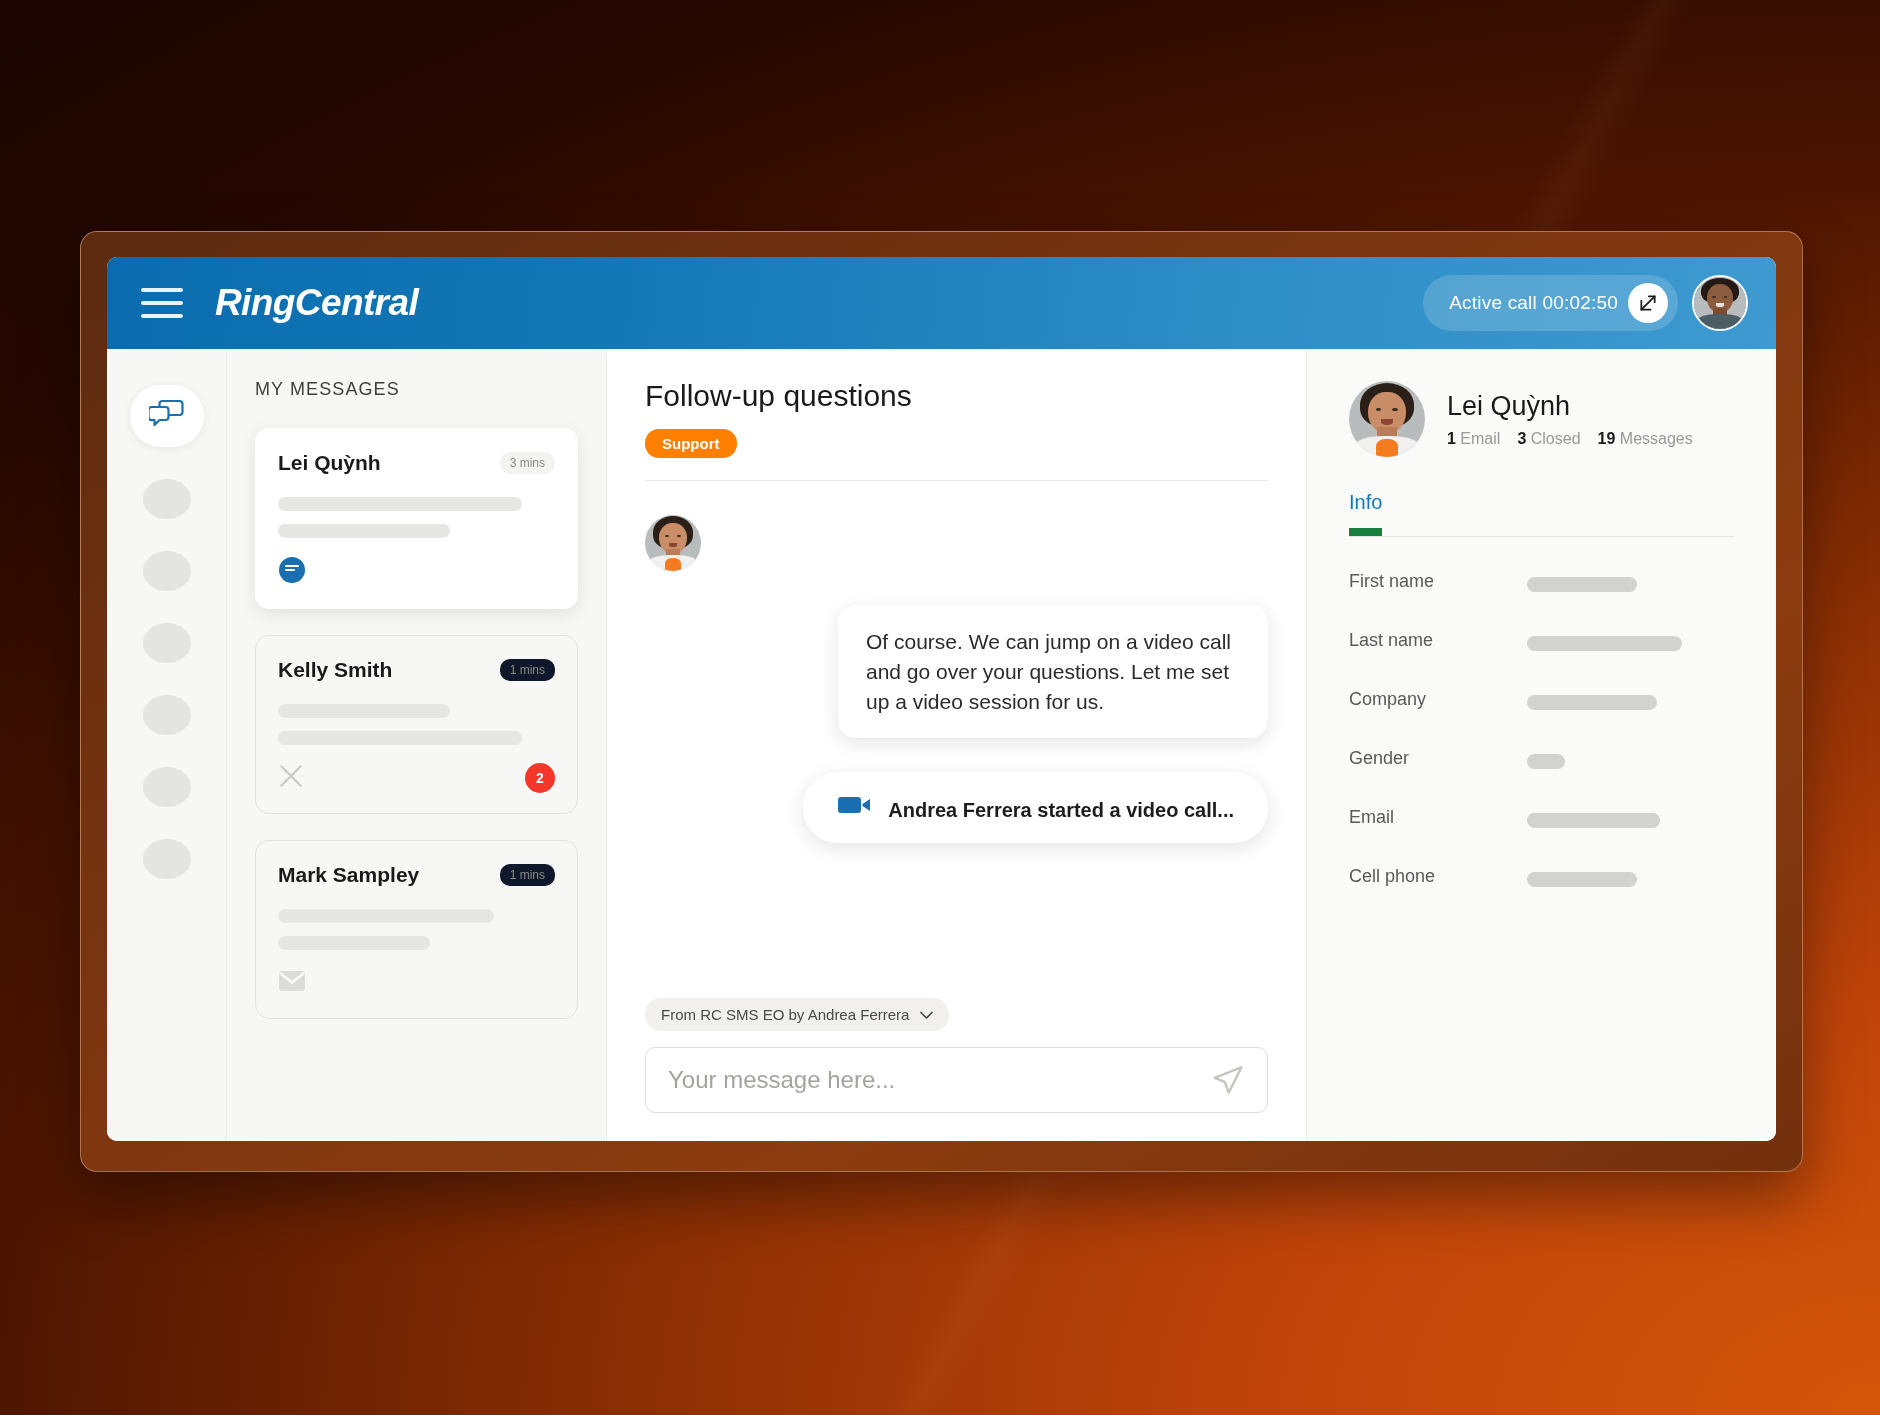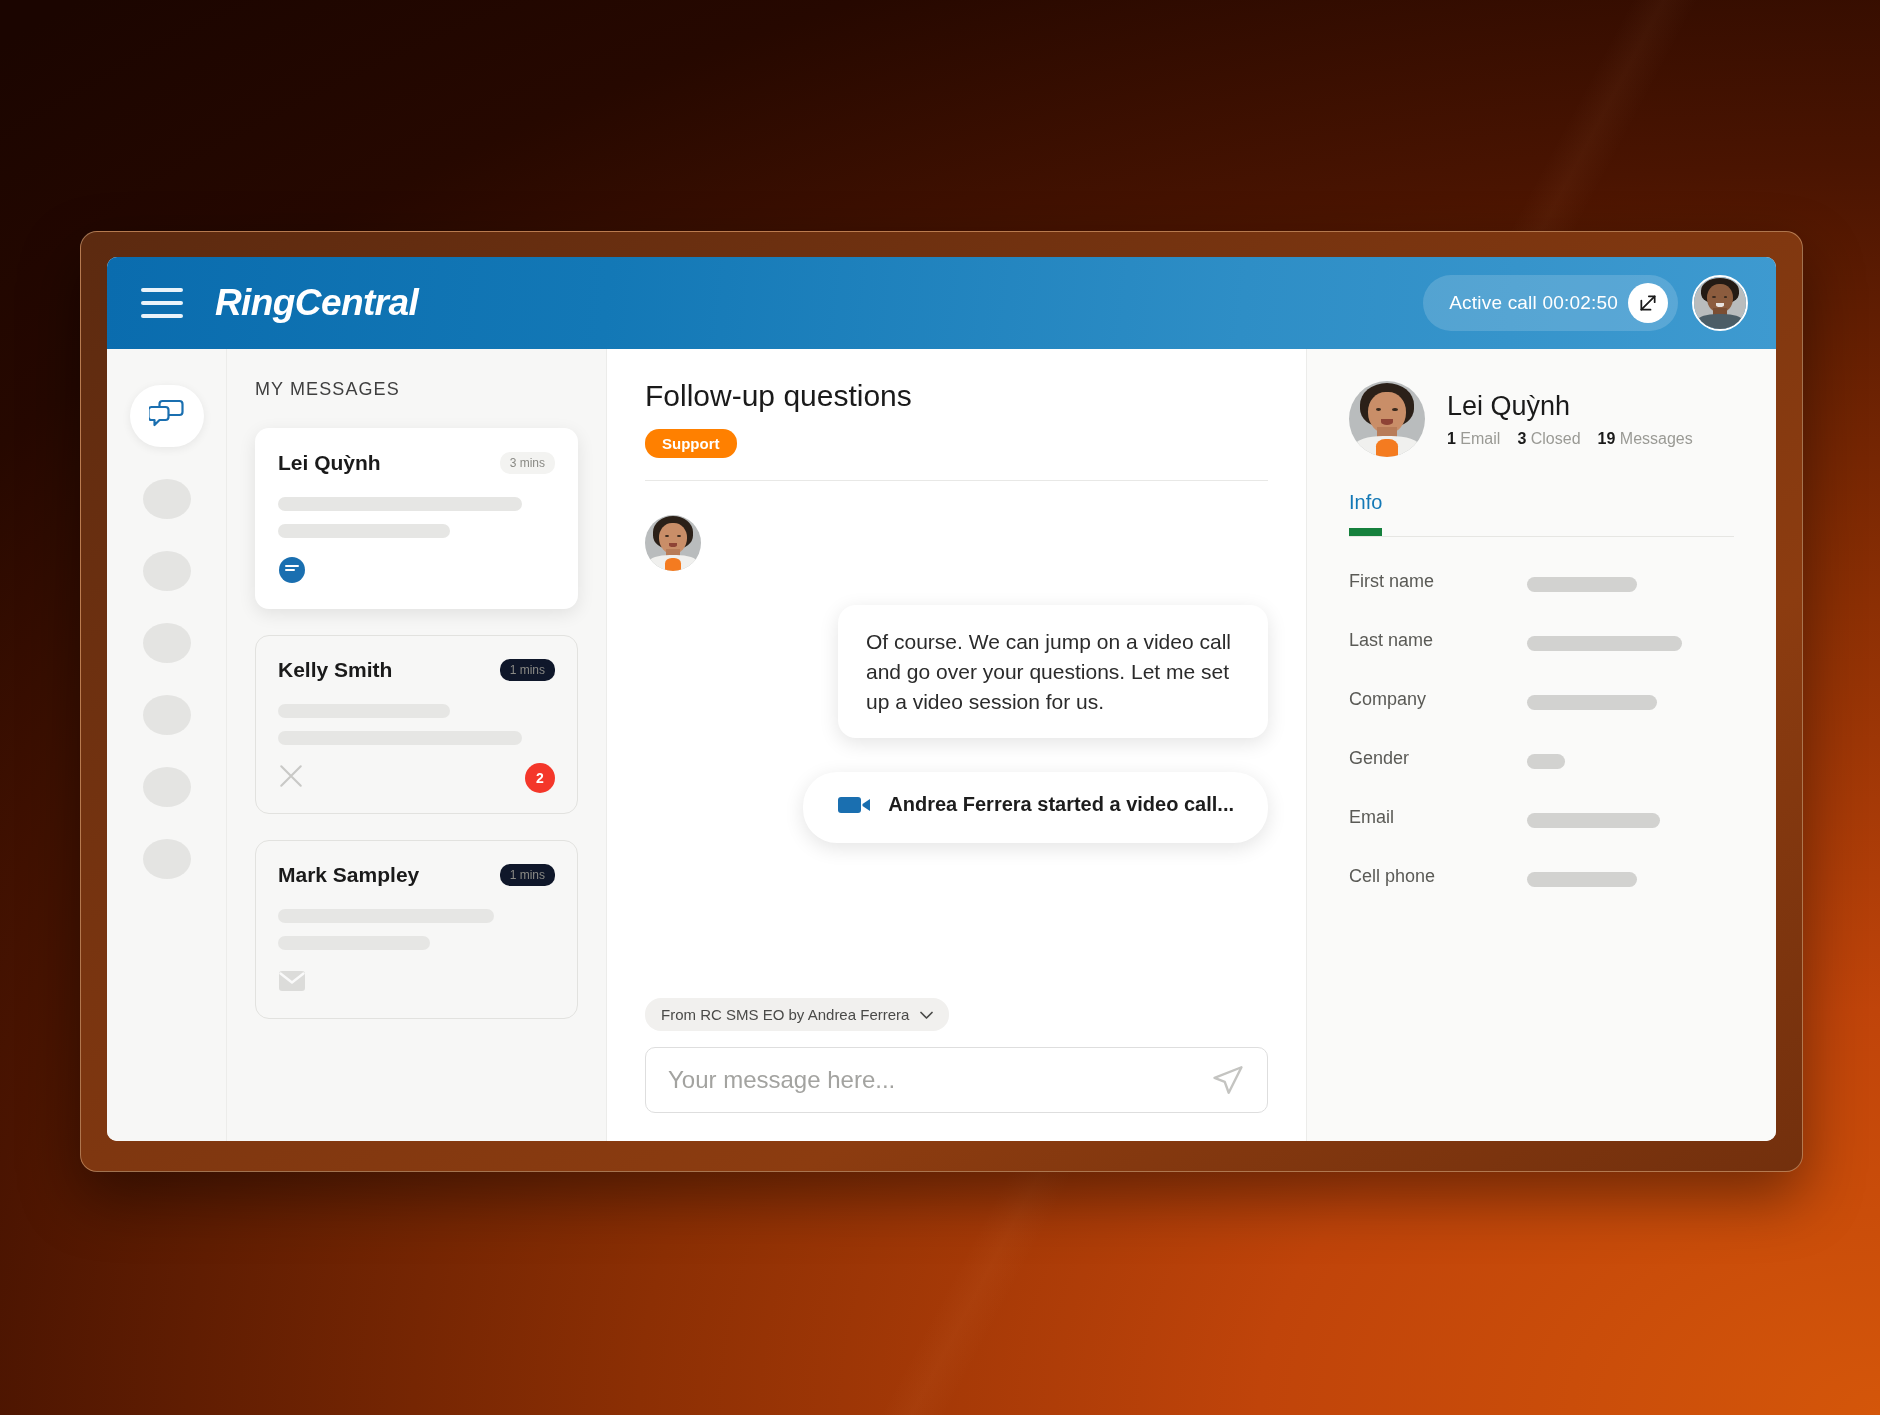--- a/index.html
+++ b/index.html
@@ -296,21 +296,21 @@
     color: #2b2b2b;
     max-width: 430px;
   }
   .bubble.in { background: #f1f0ee; }
   .bubble.out {
     background: #ffffff;
     box-shadow: 0 5px 20px rgba(0,0,0,0.11);
   }
   .callnotice {
     display: inline-flex;
-    align-items: flex-start;
+    align-items: flex-end;
     gap: 17px;
     background: #ffffff;
     box-shadow: 0 5px 20px rgba(0,0,0,0.11);
     border-radius: 34px;
     padding: 21px 34px;
     font-size: 20px;
     font-weight: bold;
     color: #1d1d1d;
     cursor: pointer;
   }

